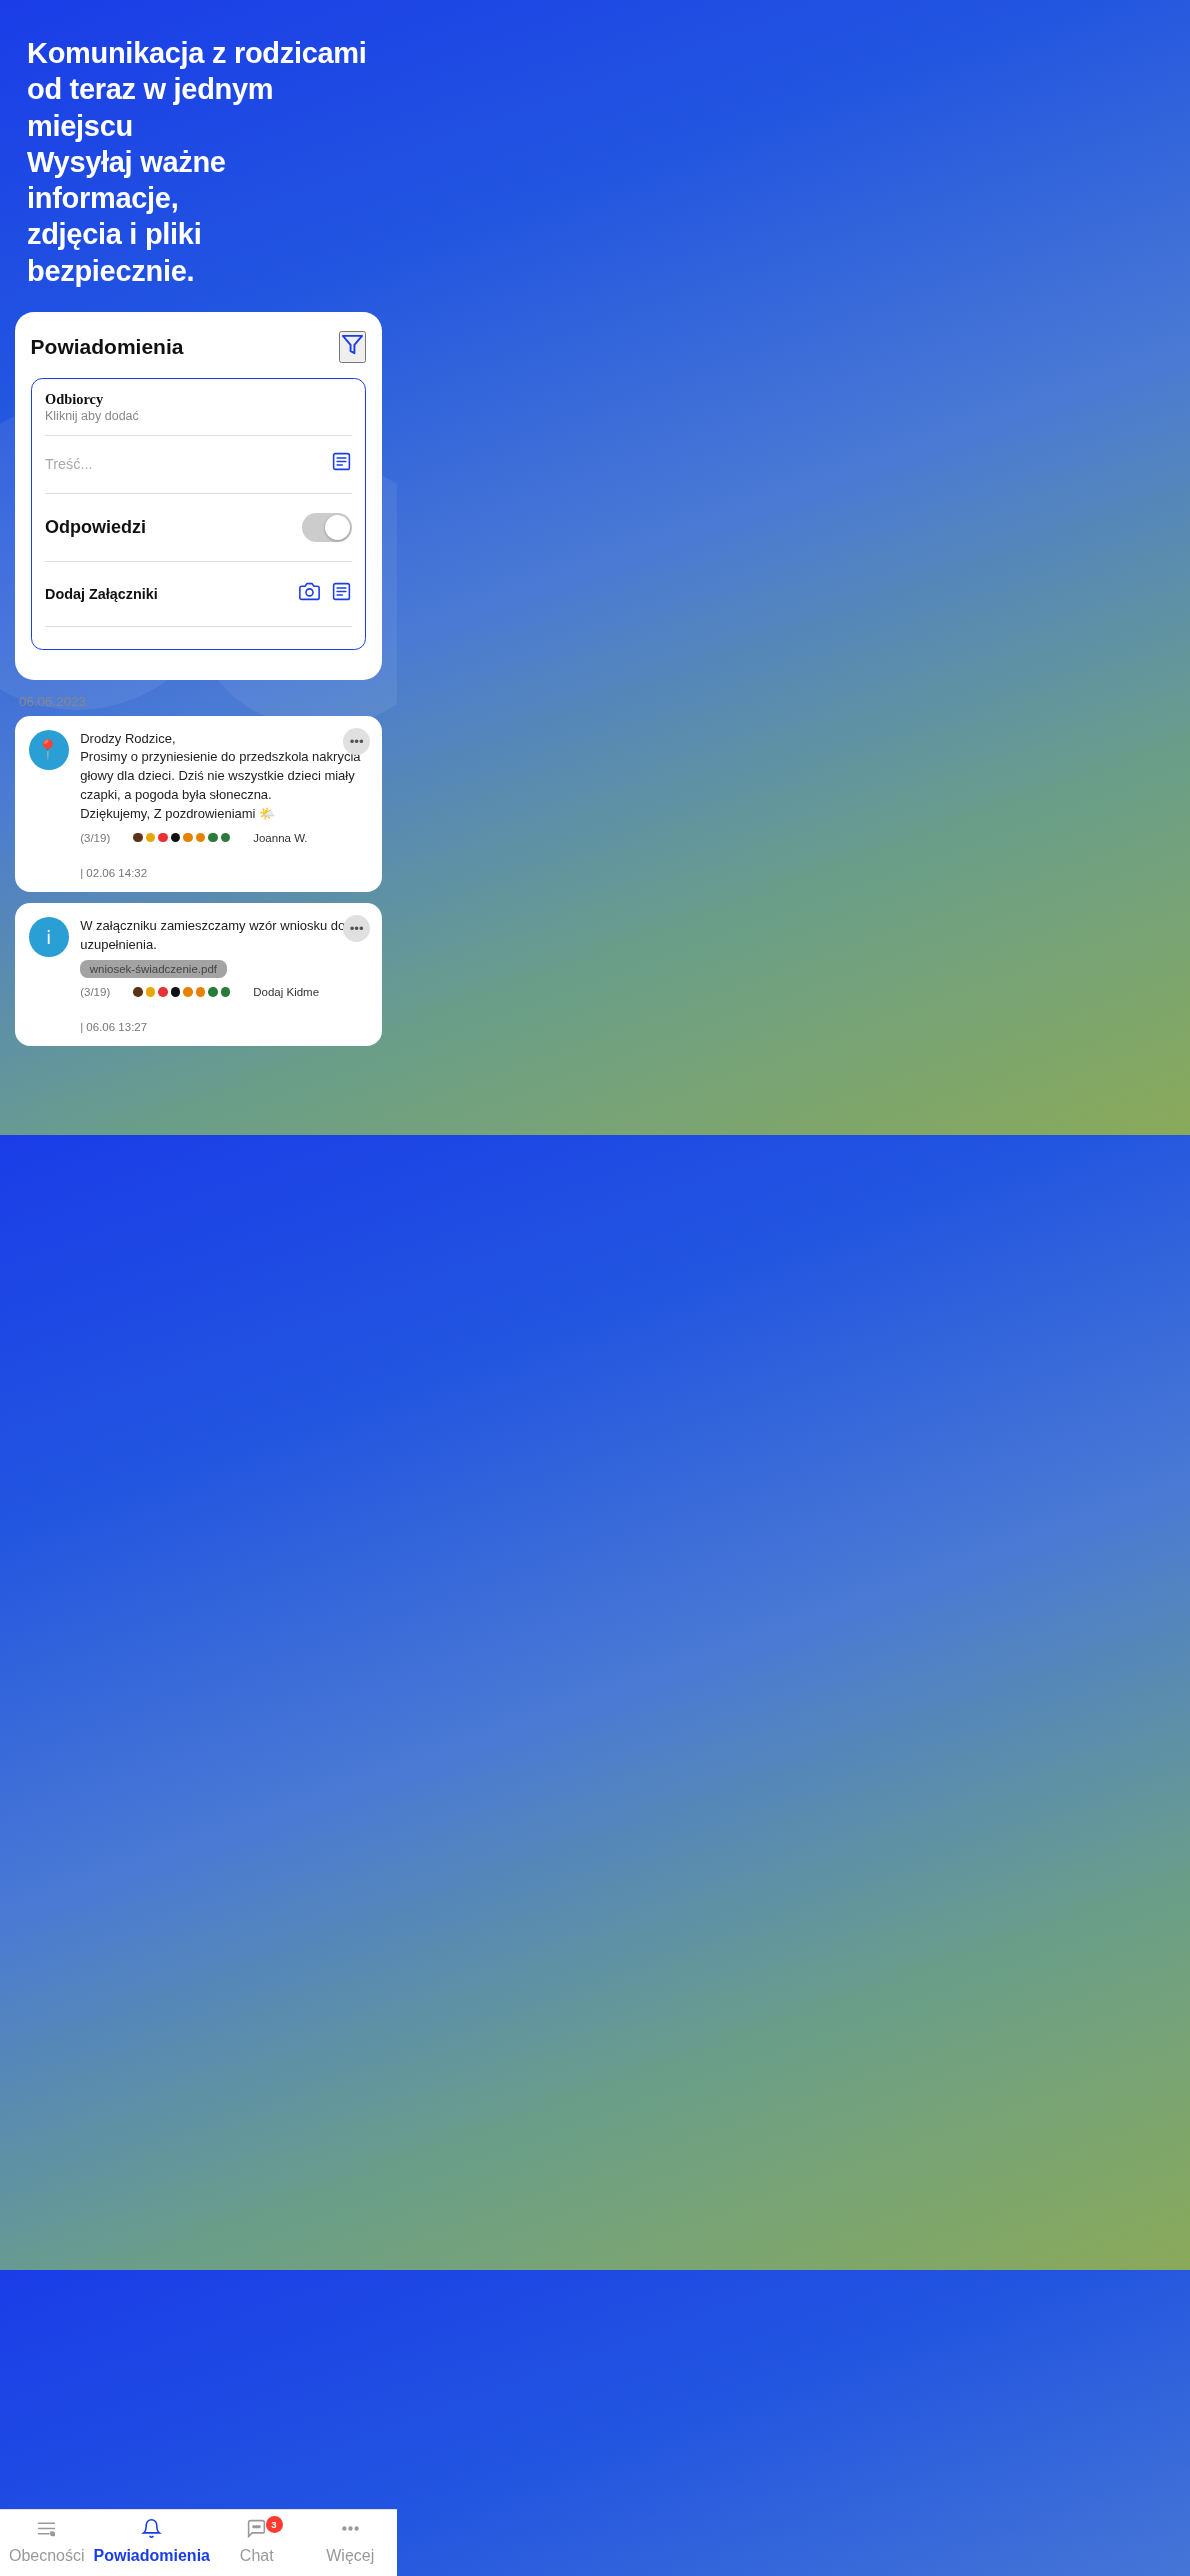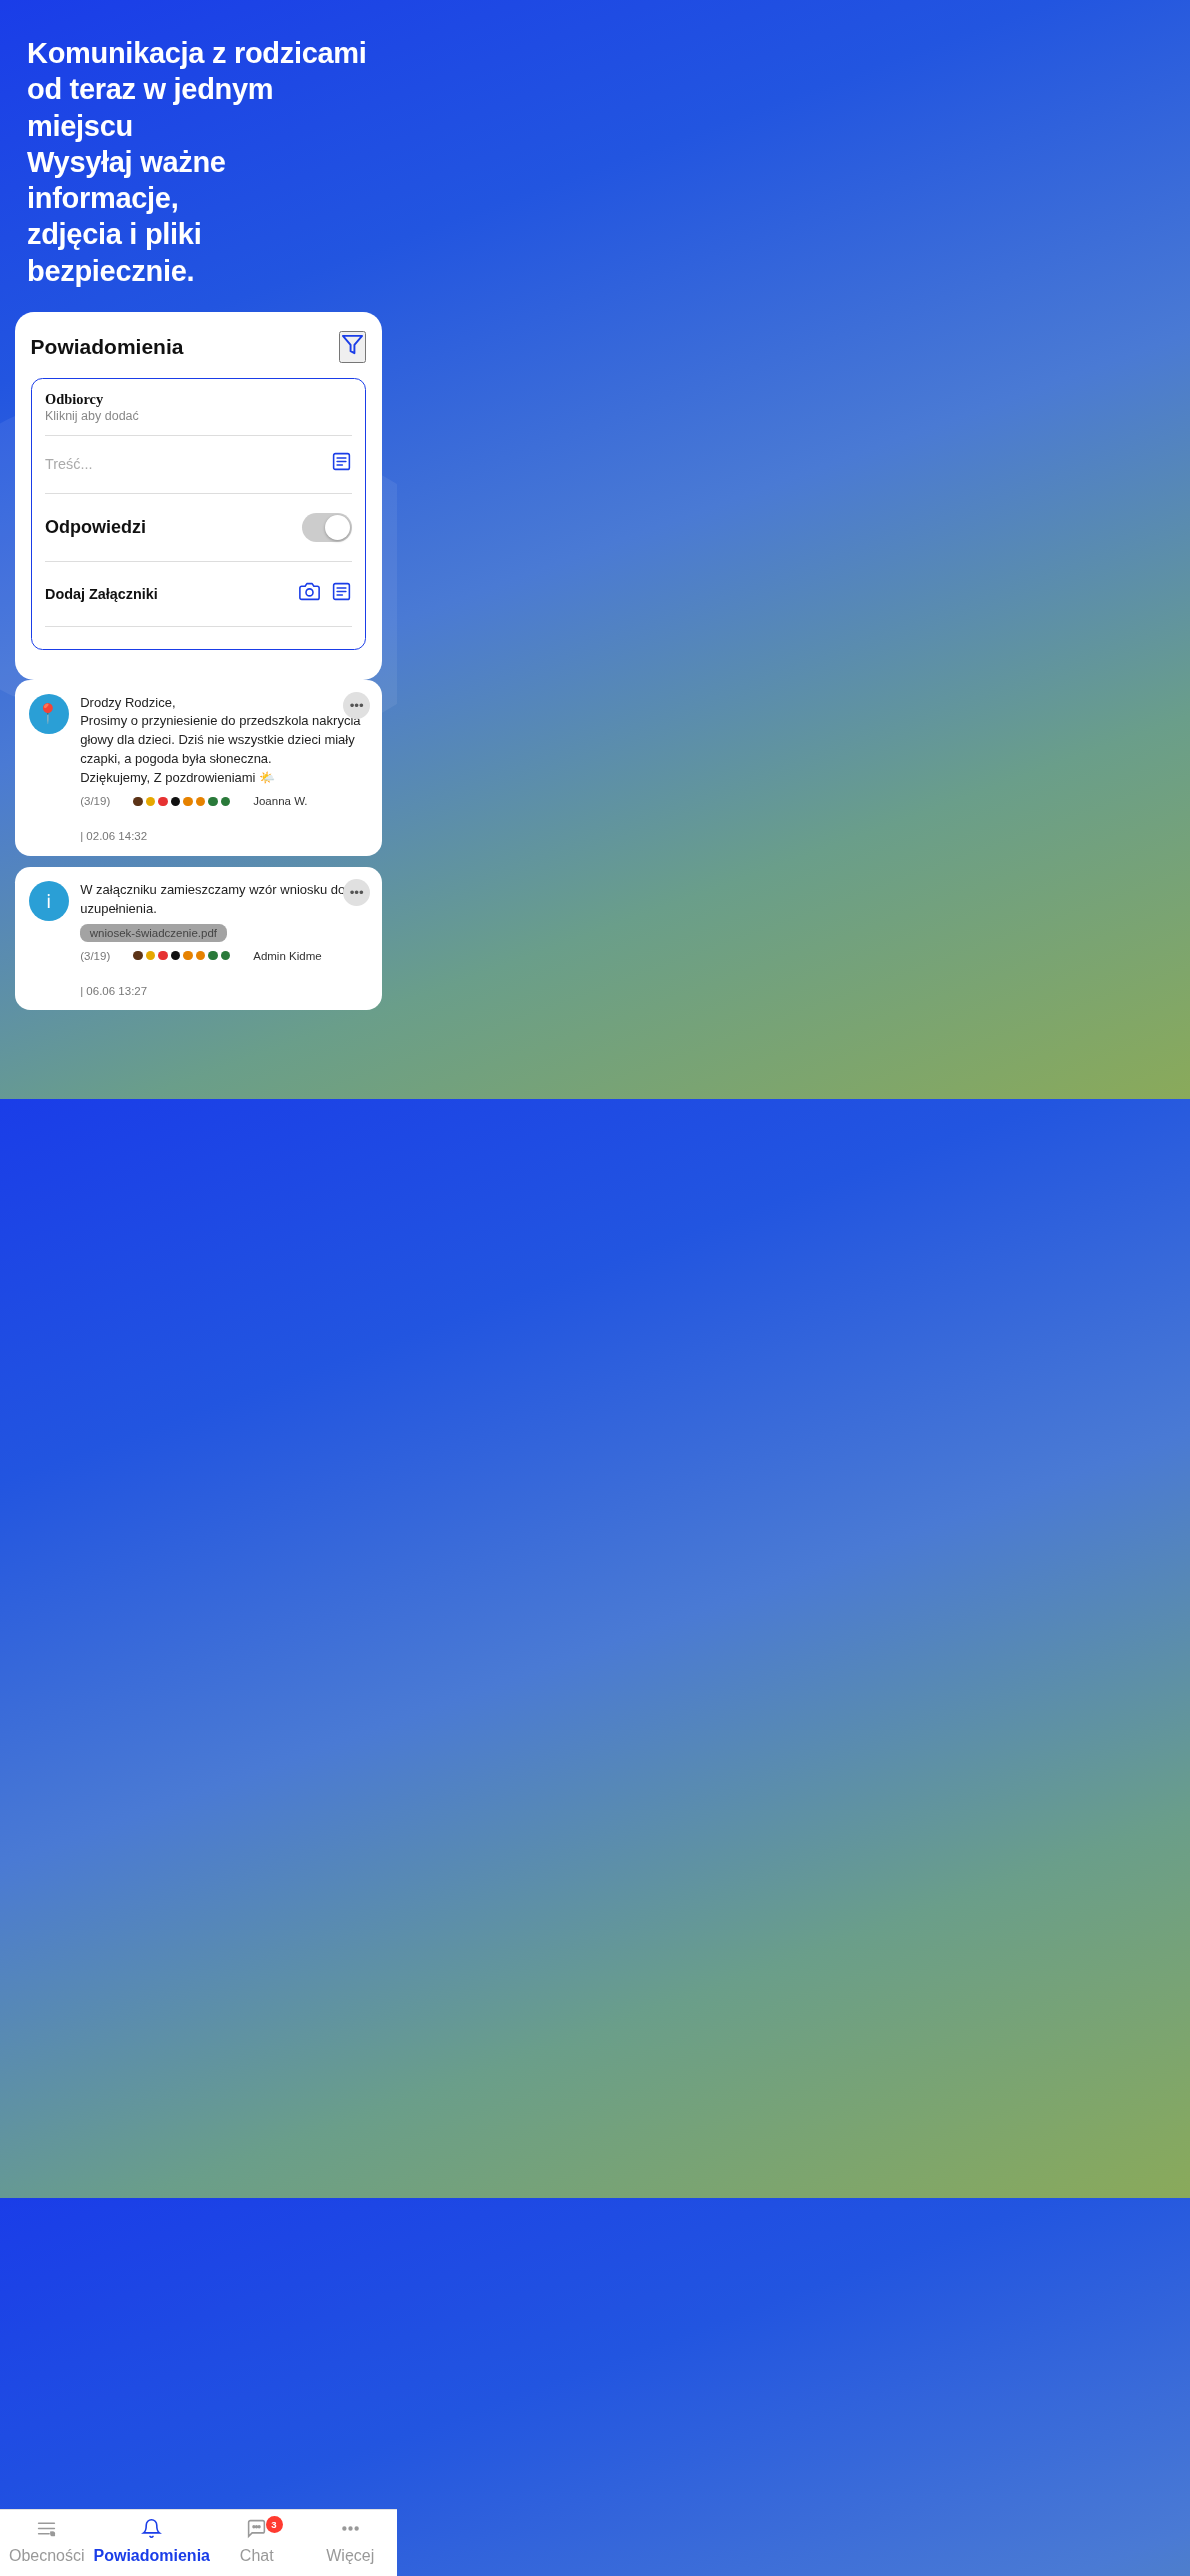--- a/index.html
+++ b/index.html
@@ -464,20 +464,21 @@
         </div>
       </div>
 
       <div class="divider"></div>
 
 
     </div>
 
   </div>
 
+  <div class="date-sep">06.06.2023</div>
 
   <div id="notif-list">
       <div class="notif-card">
     <div class="notif-inner">
       <div class="notif-avatar" style="background:#2a9fd6">📍</div>
       <div class="notif-body">
         <div class="notif-text">Drodzy Rodzice,<br>Prosimy o przyniesienie do przedszkola nakrycia głowy dla dzieci. Dziś nie wszystkie dzieci miały czapki, a pogoda była słoneczna.<br>Dziękujemy, Z pozdrowieniami 🌤️</div>
 
         <div class="notif-footer">
           <span class="notif-count">(3/19)</span>
@@ -509,21 +510,21 @@
           <div class="color-dots">
                 <div class="dot" style="background:#5c3317"></div>
                 <div class="dot" style="background:#e6a800"></div>
                 <div class="dot" style="background:#e63232"></div>
                 <div class="dot" style="background:#111111"></div>
                 <div class="dot" style="background:#e68200"></div>
                 <div class="dot" style="background:#e68200"></div>
                 <div class="dot" style="background:#2a7a3a"></div>
                 <div class="dot" style="background:#2a7a3a"></div>
               </div>
-          <span class="notif-author">Admin Kidme</span>
+          <span class="notif-author">Dodaj Kidme</span>
           <span class="notif-time">| 06.06 13:27</span>
         </div>
       </div>
     </div>
     <button class="more-btn">•••</button>
   </div>
     </div>
 
 </div>
 

